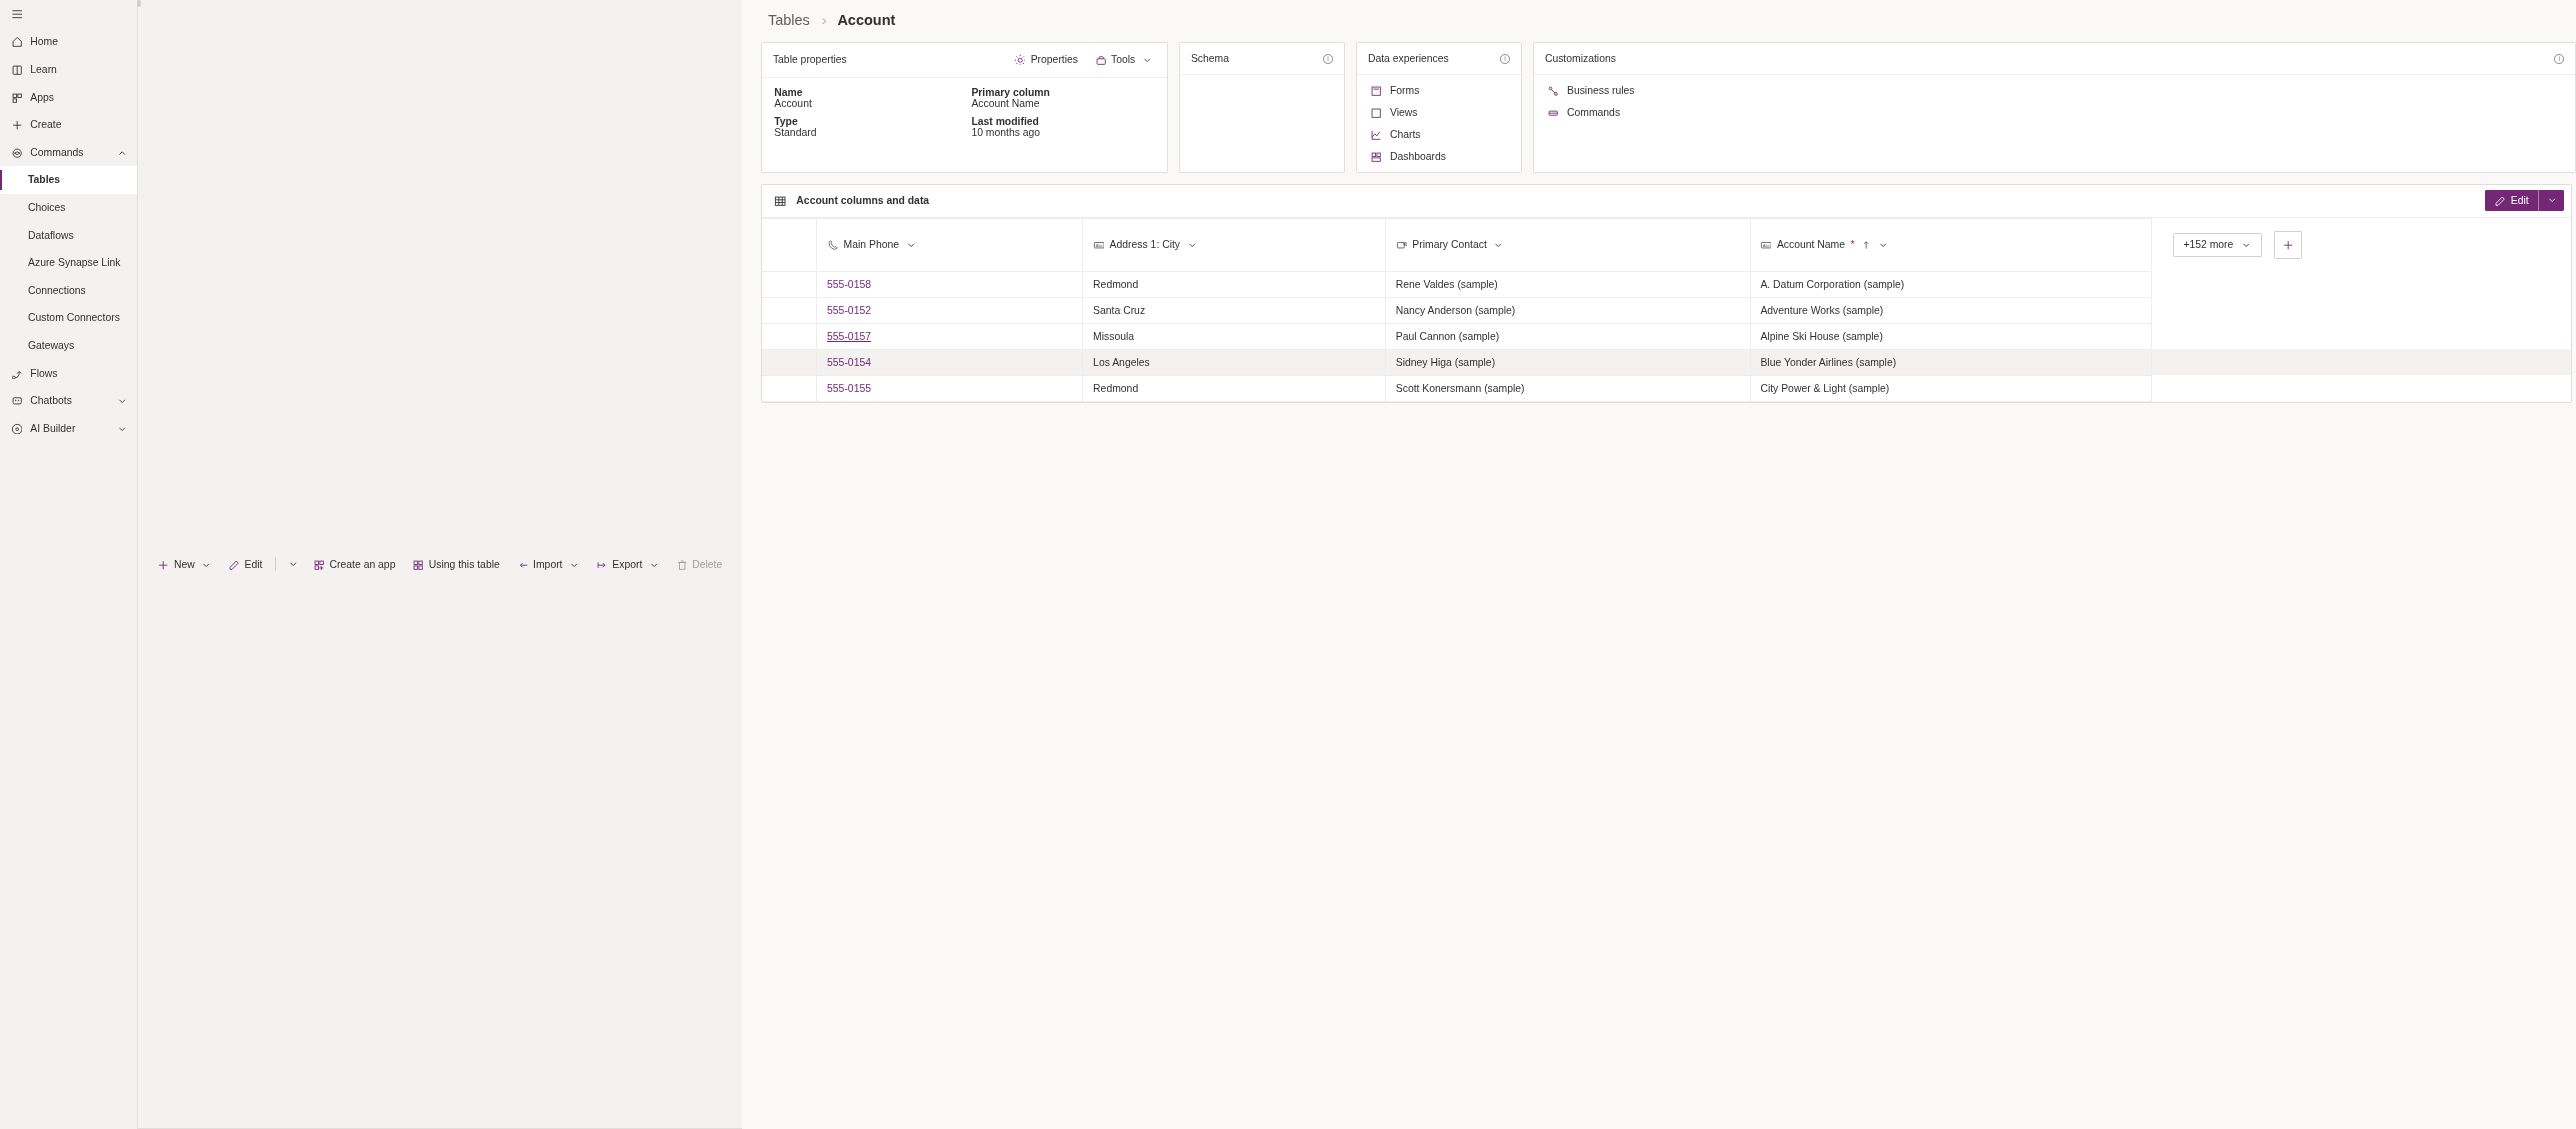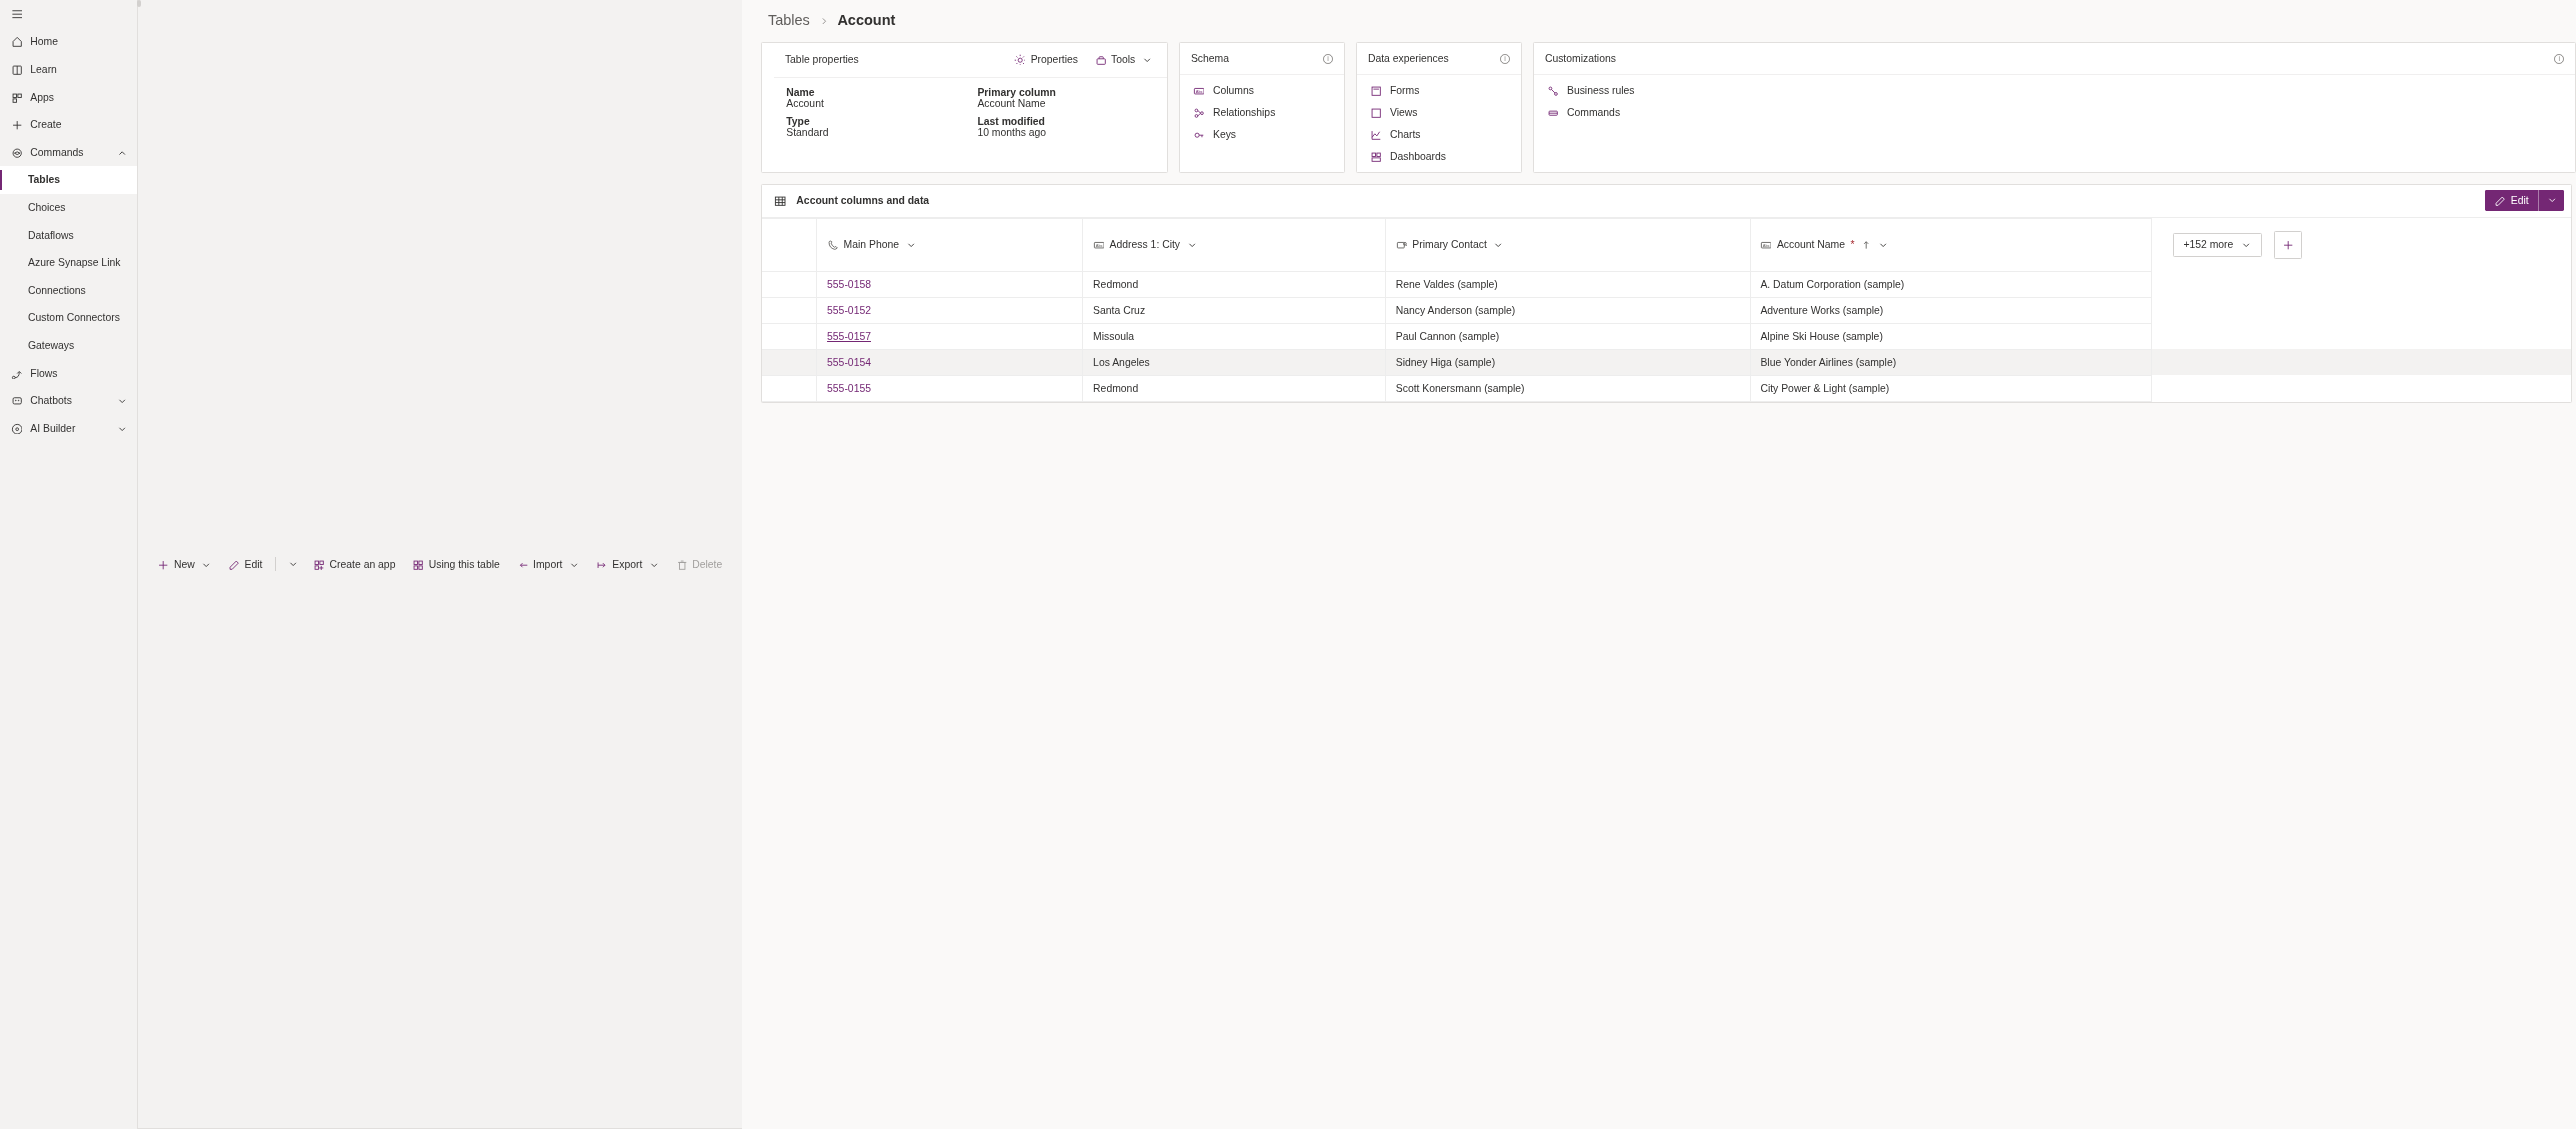--- a/index.html
+++ b/index.html
@@ -122,21 +122,21 @@
     justify-content: space-between;
     padding: 8.3px 11px;
     border-bottom: 0.7px solid #f0efef;
     min-height: 32px;
     font-size: 10.4px;
   }
   .card-header .title { font-weight: 400; }
   .card-header .actions { display: flex; gap: 8.3px; align-items: center; }
   .card-body { padding: 9.7px 12.4px; flex: 1; }
 
-  .props-card { width: 407px; padding-left: 12px; }
+  .props-card { width: 407px; }
   .props-grid { display: grid; grid-template-columns: 1fr 1fr; row-gap: 5.5px; column-gap: 14px; }
   .prop-label { font-weight: 600; font-size: 10.4px; }
   .prop-value { color: #323130; font-size: 10.4px; margin-bottom: 7px; }
 
   .schema-card { width: 166px; }
   .link-list { display: flex; flex-direction: column; gap: 11px; }
   .link-item { display: flex; align-items: center; gap: 8.3px; cursor: pointer; font-size: 10.4px; }
   .link-item .ico { color: #742774; width: 12.4px; display: flex; justify-content: center; }
 
   .exp-card { width: 166px; }
@@ -563,48 +563,20 @@
                 <div class="prop-value">10 months ago</div>
               </div>
             </div>
           </div>
         </div>
 
         <div class="card schema-card">
           <div class="card-header">
             <span class="title">Schema</span>
             <span class="info-circle">i</span>
-          </div>
-          <div class="card-body">
-            <div class="link-list">
-              <div class="link-item">
-                <span class="ico">
-                    <svg class="i" viewBox="0 0 16 16" width="11" height="11">
-                      <use href="#ic-abc"></use>
-                    </svg>
-                  </span>
-                <span>Columns</span>
-              </div>
-              <div class="link-item">
-                <span class="ico">
-                    <svg class="i" viewBox="0 0 16 16" width="11" height="11">
-                      <use href="#ic-relationship"></use>
-                    </svg>
-                  </span>
-                <span>Relationships</span>
-              </div>
-              <div class="link-item">
-                <span class="ico">
-                    <svg class="i" viewBox="0 0 16 16" width="11" height="11">
-                      <use href="#ic-key"></use>
-                    </svg>
-                  </span>
-                <span>Keys</span>
-              </div>
-            </div>
           </div>
         </div>
 
         <div class="card exp-card">
           <div class="card-header">
             <span class="title">Data experiences</span>
             <span class="info-circle">i</span>
           </div>
           <div class="card-body">
             <div class="link-list">

